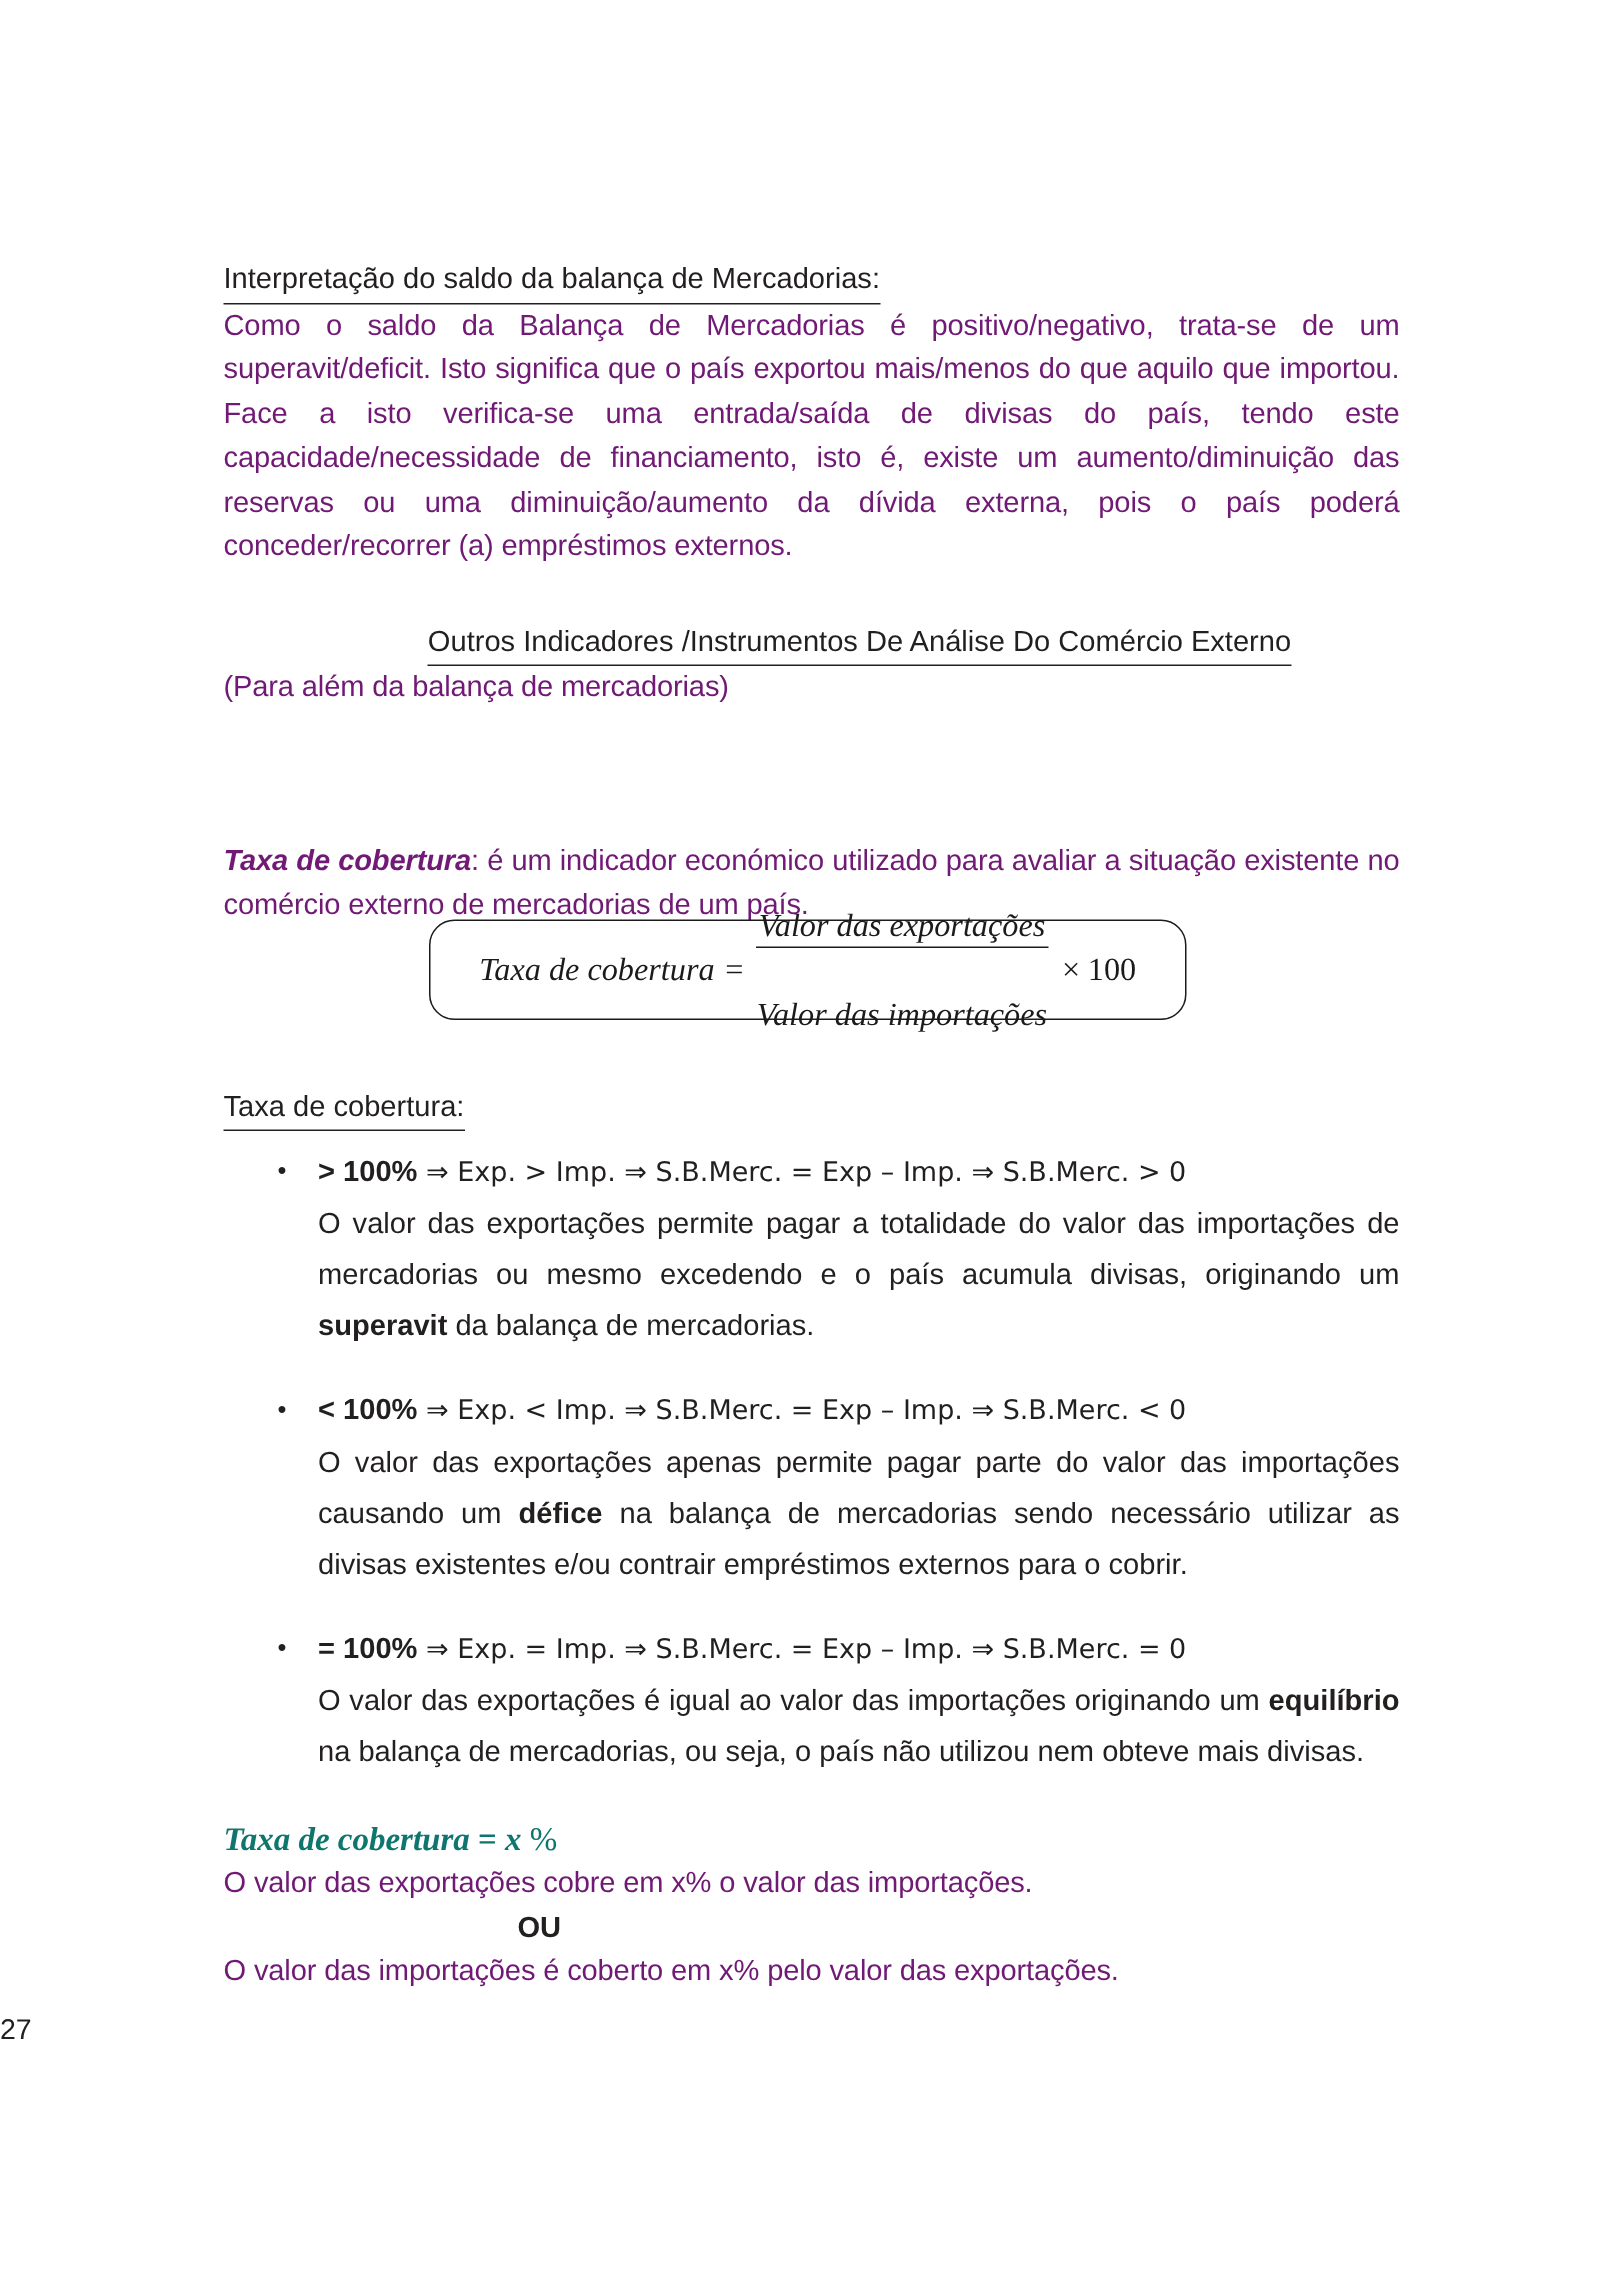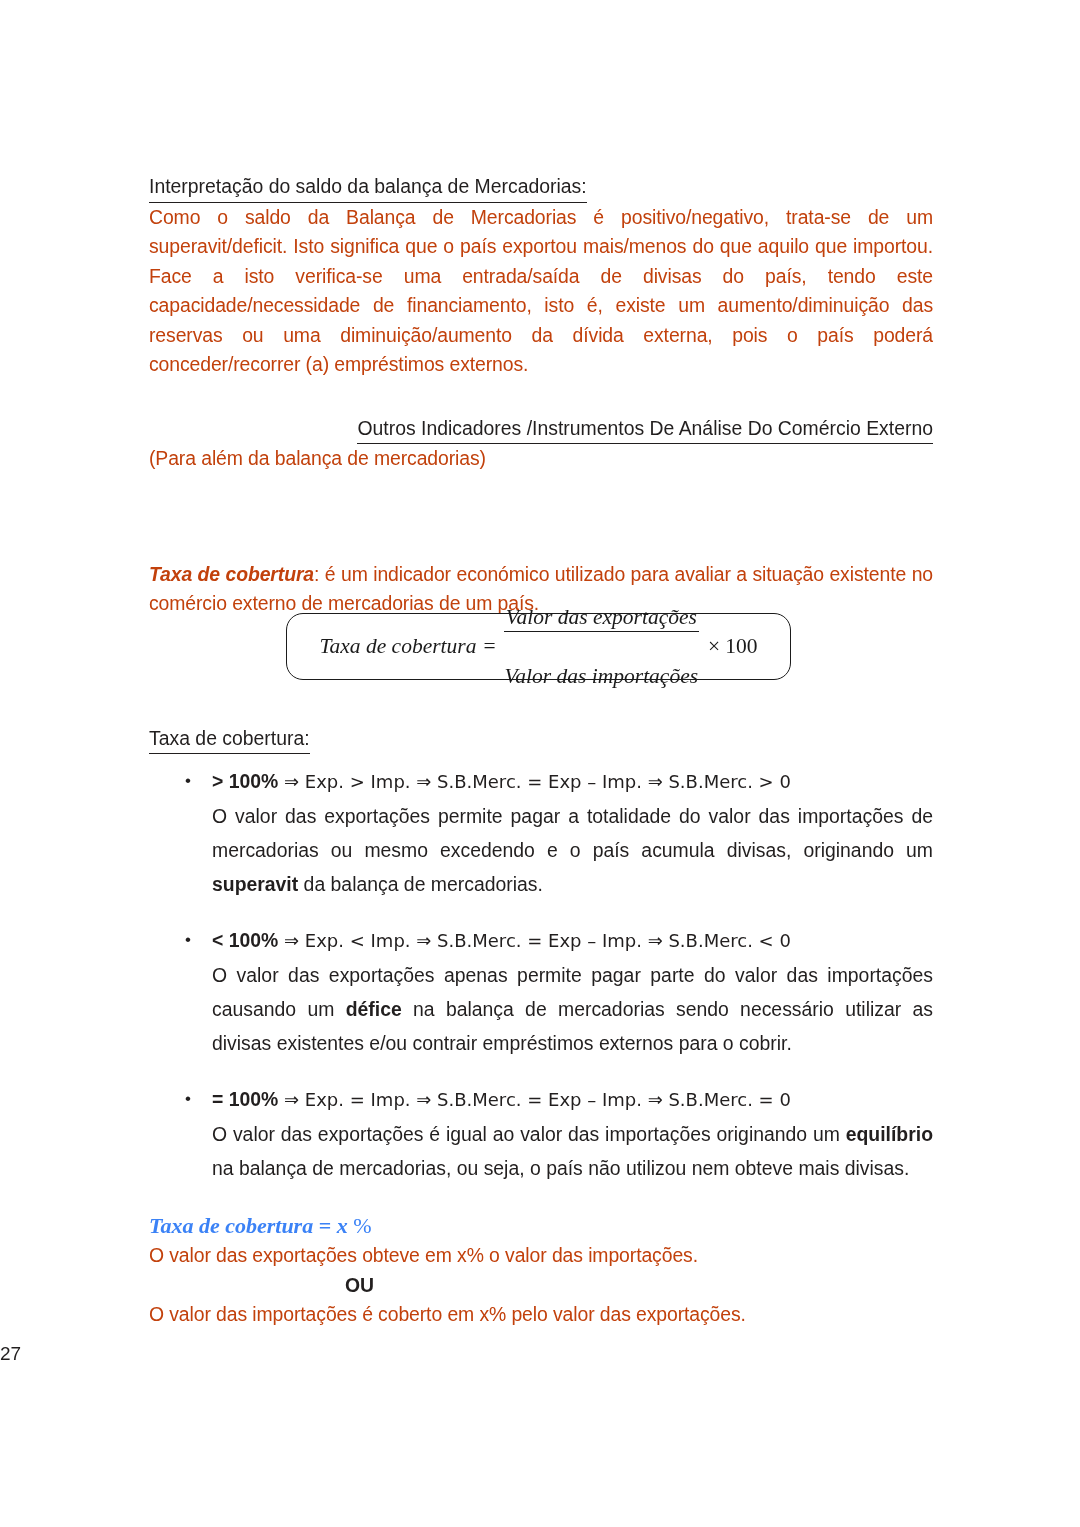--- a/index.html
+++ b/index.html
@@ -29,38 +29,38 @@
     top: 172px;
     width: 784px;
   }
 
   
   .para {
     font-size: 19.4px;
     line-height: 29.5px;
     text-align: justify;
     margin: 0;
-    color: #c2410c;
+    color: #701a75;
     letter-spacing: -0.1px;
   }
   .para.justified { text-align: justify; text-align-last: left; }
 
   .u-heading {
     font-size: 19.4px;
     line-height: 29.5px;
     margin: 0;
     color: #221f1f;
     display: inline-block;
     border-bottom: 1.3px solid #221f1f;
     padding-bottom: 0px;
   }
   .heading-line { margin: 0; }
 
   .center-heading-wrap {
-    text-align: right;
+    text-align: center;
     padding-left: 64px;
     margin: 0;
   }
 
   .roman-item {
     margin: 0;
     padding-left: 94px;
     font-size: 19.4px;
     line-height: 29.5px;
     font-weight: bold;
@@ -162,21 +162,21 @@
     margin: 0;
   }
   .arrow { font-family: "DejaVu Sans", sans-serif; font-size: 18px; }
 
   
   .math-line {
     font-family: "Liberation Serif", serif;
     font-weight: bold;
     font-style: italic;
     font-size: 22px;
-    color: #3b82f6;
+    color: #0f766e;
     margin: 0;
     line-height: 30px;
   }
   .math-line .eqsign { font-style: normal; }
   .math-line .pct { font-style: normal; font-weight: normal; }
 
   .ou-line {
     margin: 0;
     padding-left: 196px;
     font-size: 19.4px;
@@ -260,21 +260,21 @@
       <p class="bullet-body">
         <span>O valor das exportações é igual ao valor das importações originando um </span><span class="b">equilíbrio</span><span> na balança de mercadorias, ou seja, o país não utilizou nem obteve mais divisas.</span>
       </p>
     </div>
 
     <div class="sp-26"></div>
 
     <p class="math-line">
       <span>Taxa de cobertura</span><span class="eqsign"> = </span><span>x</span><span class="pct"> %</span>
     </p>
-    <p class="para">O valor das exportações obteve em x% o valor das importações.</p>
+    <p class="para">O valor das exportações cobre em x% o valor das importações.</p>
     <p class="ou-line">OU</p>
     <p class="para">O valor das importações é coberto em x% pelo valor das exportações.</p>
 
   </div>
 
   <div class="formula-box">
     <div class="formula">
       <span class="lhs">Taxa de cobertura</span>
       <span class="eq">=</span>
       <span class="frac">

